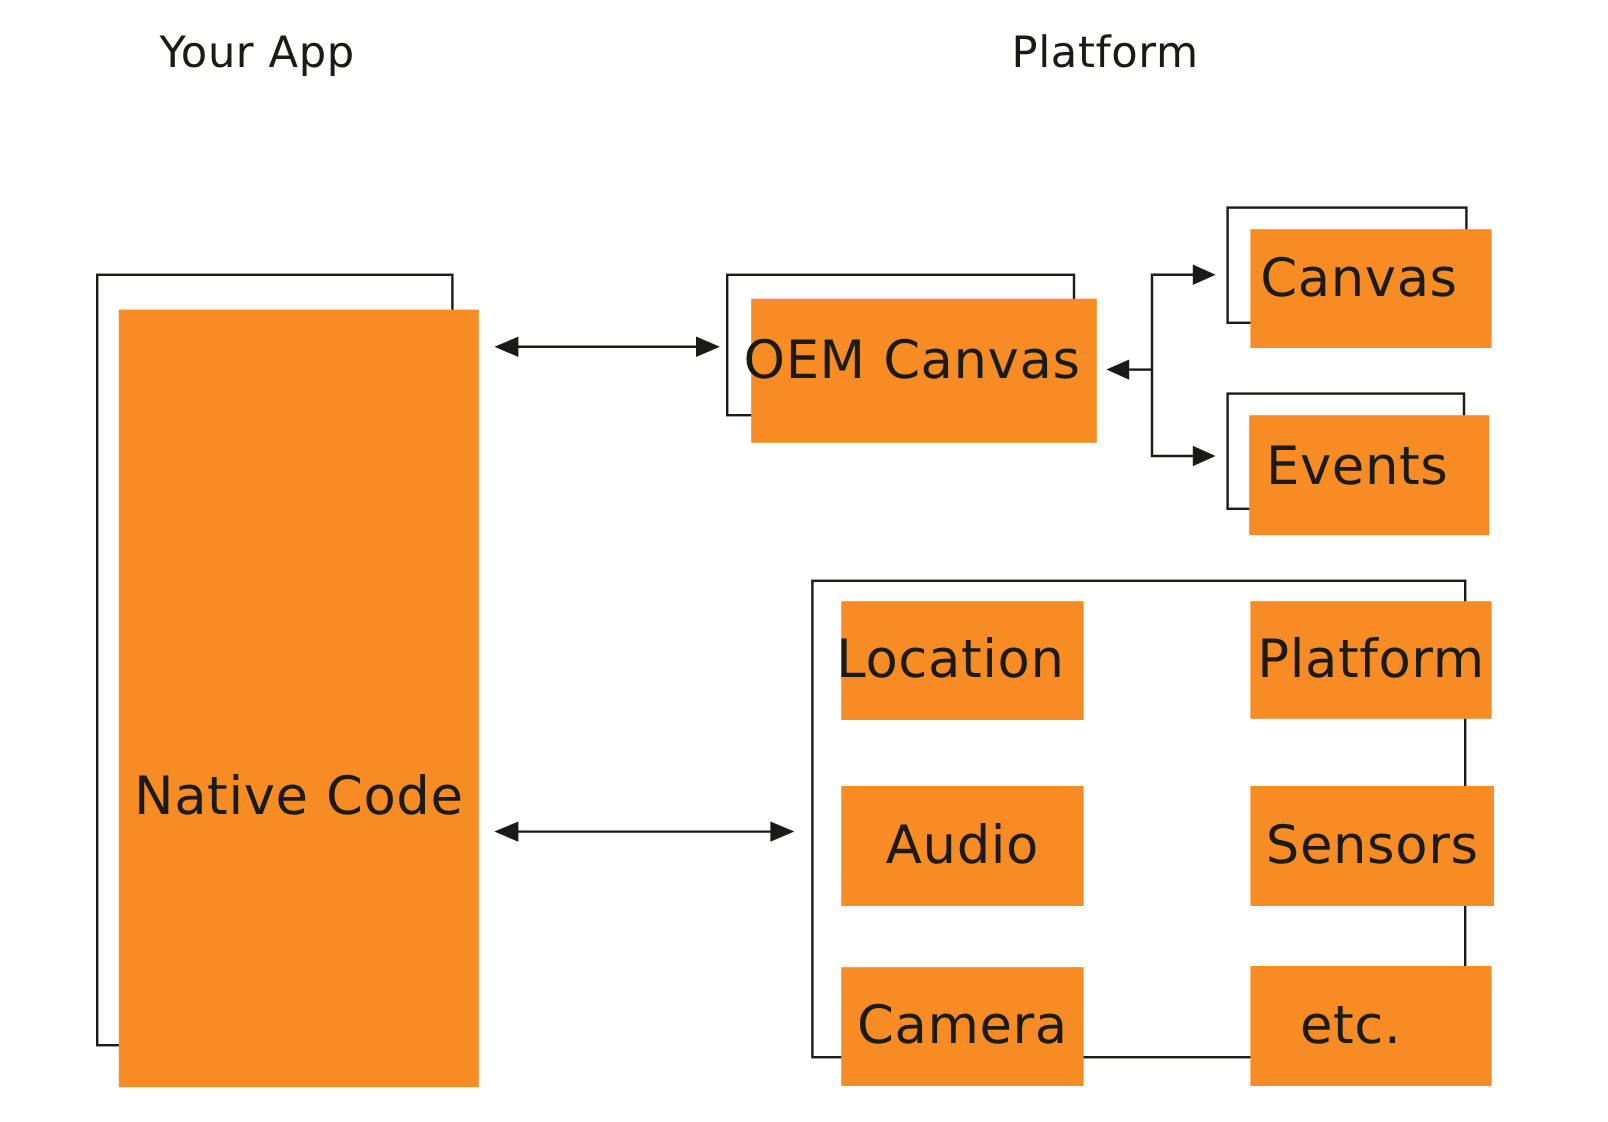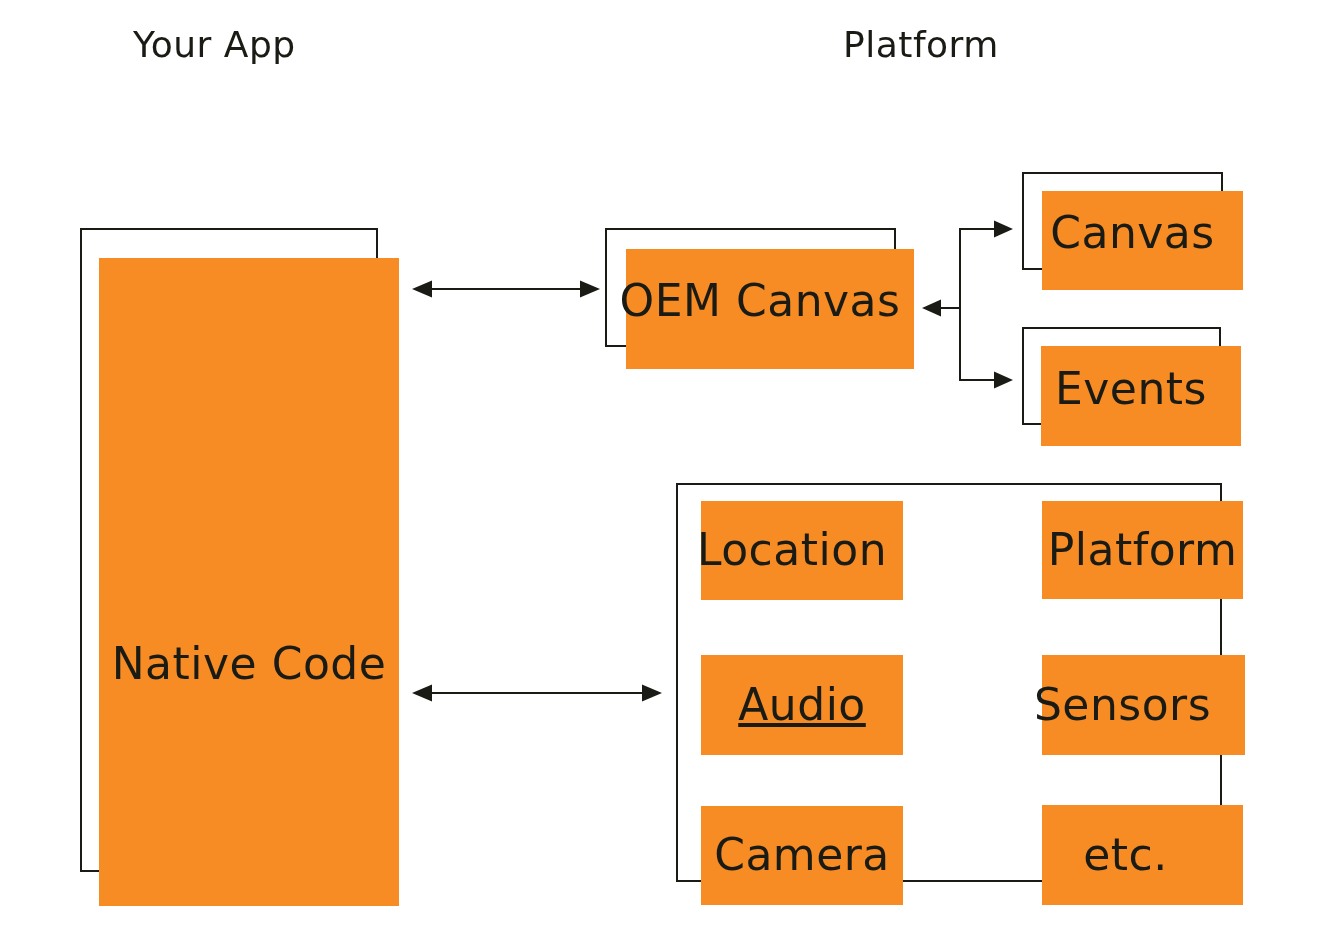--- a/index.html
+++ b/index.html
@@ -89,24 +89,24 @@
 
   <div class="outline" style="left:676px;top:483px;width:546px;height:399px;"></div>
 
   <div class="fill" style="left:701px;top:501px;width:202px;height:99px;"></div>
   <div class="label" style="left:701px;top:501px;width:182px;height:99px;">Location</div>
 
   <div class="fill" style="left:1042px;top:501px;width:201px;height:98px;"></div>
   <div class="label" style="left:1042px;top:501px;width:201px;height:98px;">Platform</div>
 
   <div class="fill" style="left:701px;top:655px;width:202px;height:100px;"></div>
-  <div class="label" style="left:701px;top:655px;width:202px;height:100px;text-decoration:underline;">Audio</div>
+  <div class="label" style="left:701px;top:655px;width:202px;height:100px;">Audio</div>
 
   <div class="fill" style="left:1042px;top:655px;width:203px;height:100px;"></div>
-  <div class="label" style="left:1021px;top:655px;width:203px;height:100px;">Sensors</div>
+  <div class="label" style="left:1042px;top:655px;width:203px;height:100px;">Sensors</div>
 
   <div class="fill" style="left:701px;top:806px;width:202px;height:99px;"></div>
   <div class="label" style="left:701px;top:806px;width:202px;height:99px;border-radius:31px;">Camera</div>
 
   <div class="fill" style="left:1042px;top:805px;width:201px;height:100px;"></div>
   <div class="label" style="left:1042px;top:805px;width:167px;height:100px;">etc.</div>
 
   <svg class="arrows" width="1340" height="935" viewBox="0 0 1340 935">
 
     <g>

